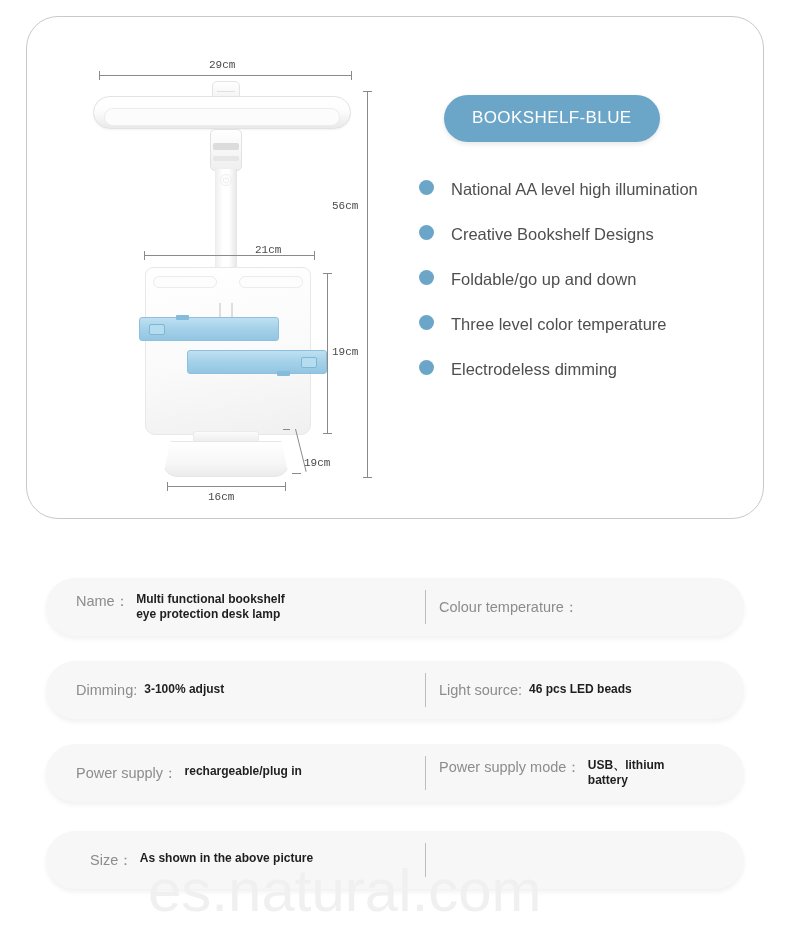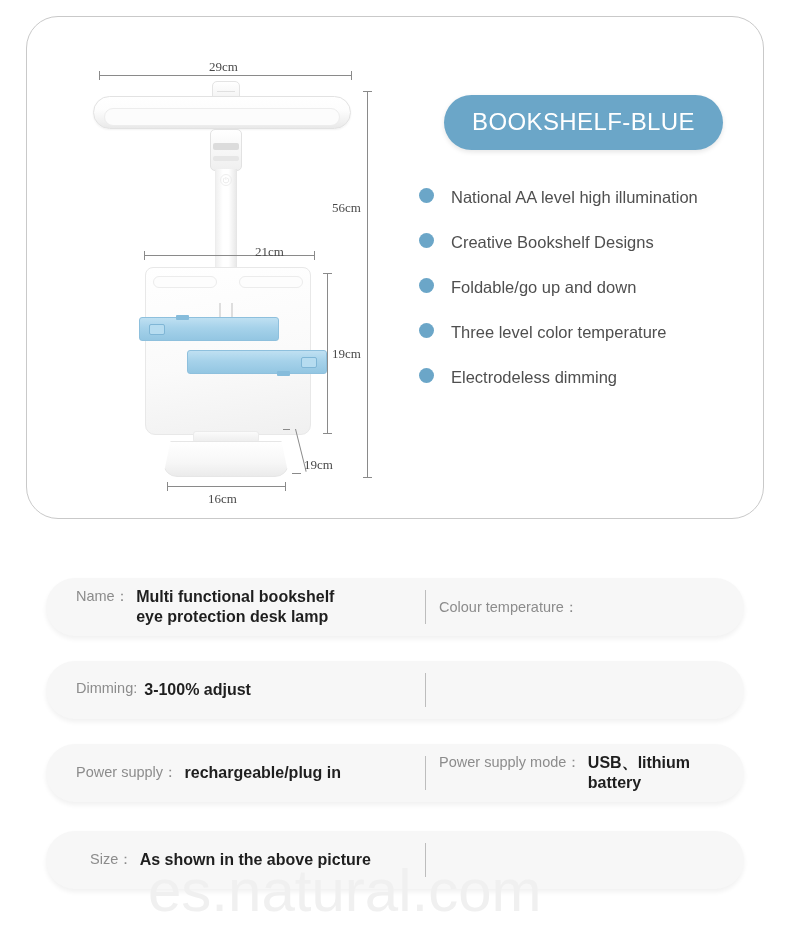--- a/index.html
+++ b/index.html
@@ -229,23 +229,23 @@
     background: linear-gradient(180deg,#ffffff 0%,#f7f7f7 60%,#ebebeb 100%);
     border: 1px solid #e6e6e6;
     border-radius: 6px 6px 14px 14px;
     box-sizing: border-box;
     clip-path: polygon(6% 0%, 94% 0%, 100% 100%, 0% 100%);
   }
 
   
   .dim-label {
     position: absolute;
-    font-size: 13px;
+    font-size: 11px;
     color: #4a4a4a;
-    font-family: Liberation Serif, serif;
+    font-family: Liberation Mono, monospace;
     white-space: nowrap;
   }
   .dim-line-h {
     position: absolute;
     height: 1px;
     background: #8a8a8a;
   }
   .dim-line-v {
     position: absolute;
     width: 1px;
@@ -274,21 +274,21 @@
   .feature-panel {
     position: absolute;
     left: 392px;
     top: 78px;
     width: 340px;
   }
   .title-badge {
     display: inline-block;
     background: #6ba6c8;
     color: #ffffff;
-    font-size: 24px;
+    font-size: 17px;
     letter-spacing: 0.4px;
     padding: 13px 28px 14px 28px;
     border-radius: 28px;
     margin-left: 25px;
     box-shadow: 0 2px 5px rgba(0,0,0,0.10);
     white-space: nowrap;
   }
   .feature-list {
     margin: 38px 0 0 0;
     padding: 0;
@@ -332,21 +332,21 @@
   }
   .spec-cell.left  { width: 349px; padding-left: 30px; }
   .spec-cell.right { width: 349px; padding-left: 44px; }
   .spec-label {
     font-size: 14.5px;
     color: #8c8c8c;
     white-space: nowrap;
     margin-right: 7px;
   }
   .spec-value {
-    font-size: 16px;
+    font-size: 12px;
     color: #1f1f1f;
     font-weight: bold;
     line-height: 1.28;
   }
   .spec-divider {
     position: absolute;
     left: 379px;
     top: 12px;
     width: 1px;
     height: 34px;
@@ -469,20 +469,24 @@
     <span class="spec-label">Colour temperature：</span>
   </div>
 </div>
 
 <div class="spec-row" style="top:661px;">
   <div class="spec-cell left">
     <span class="spec-label">Dimming:</span>
     <span class="spec-value">3-100% adjust</span>
   </div>
   <div class="spec-divider"></div>
+  <div class="spec-cell right">
+    <span class="spec-label">Light source:</span>
+    <span class="spec-value">46 pcs LED beads</span>
+  </div>
 </div>
 
 <div class="spec-row" style="top:744px;">
   <div class="spec-cell left">
     <span class="spec-label">Power supply：</span>
     <span class="spec-value">rechargeable/plug in</span>
   </div>
   <div class="spec-divider"></div>
   <div class="spec-cell right">
     <span class="spec-label">Power supply mode：</span>

